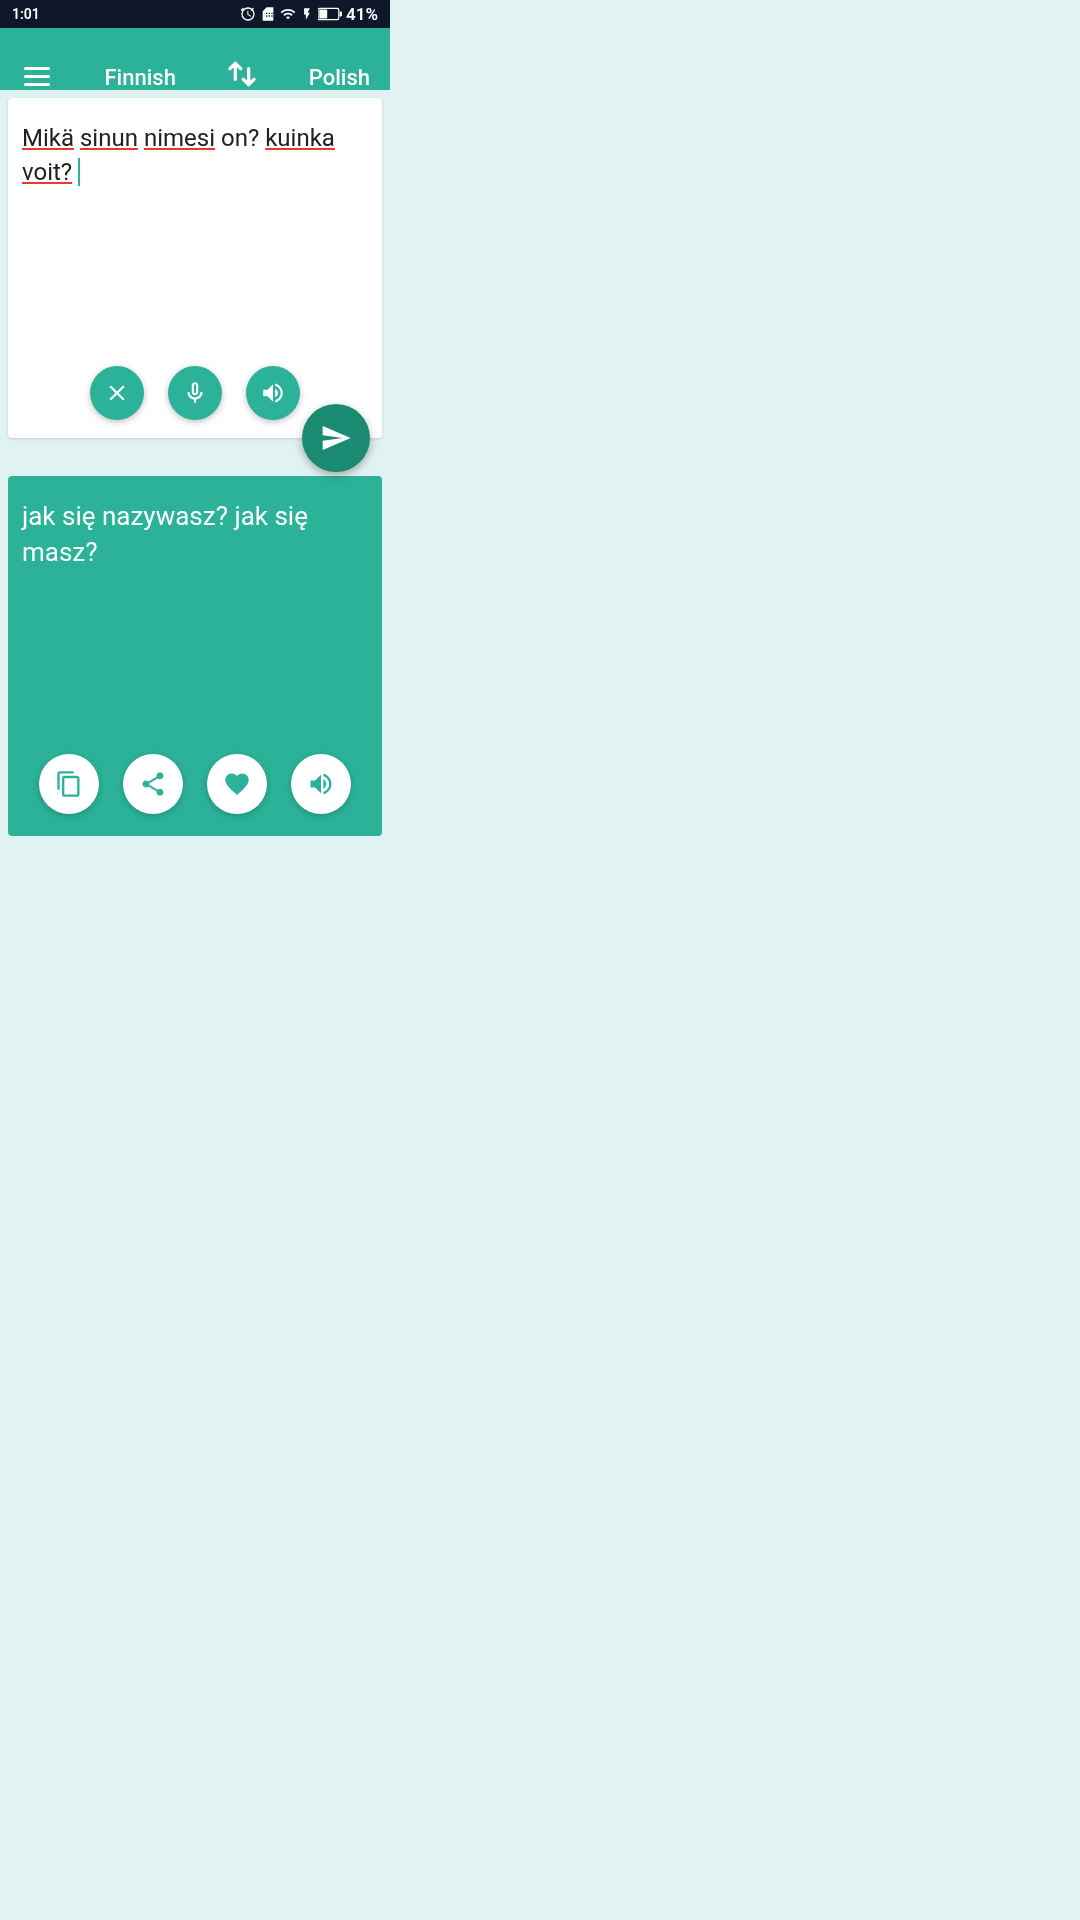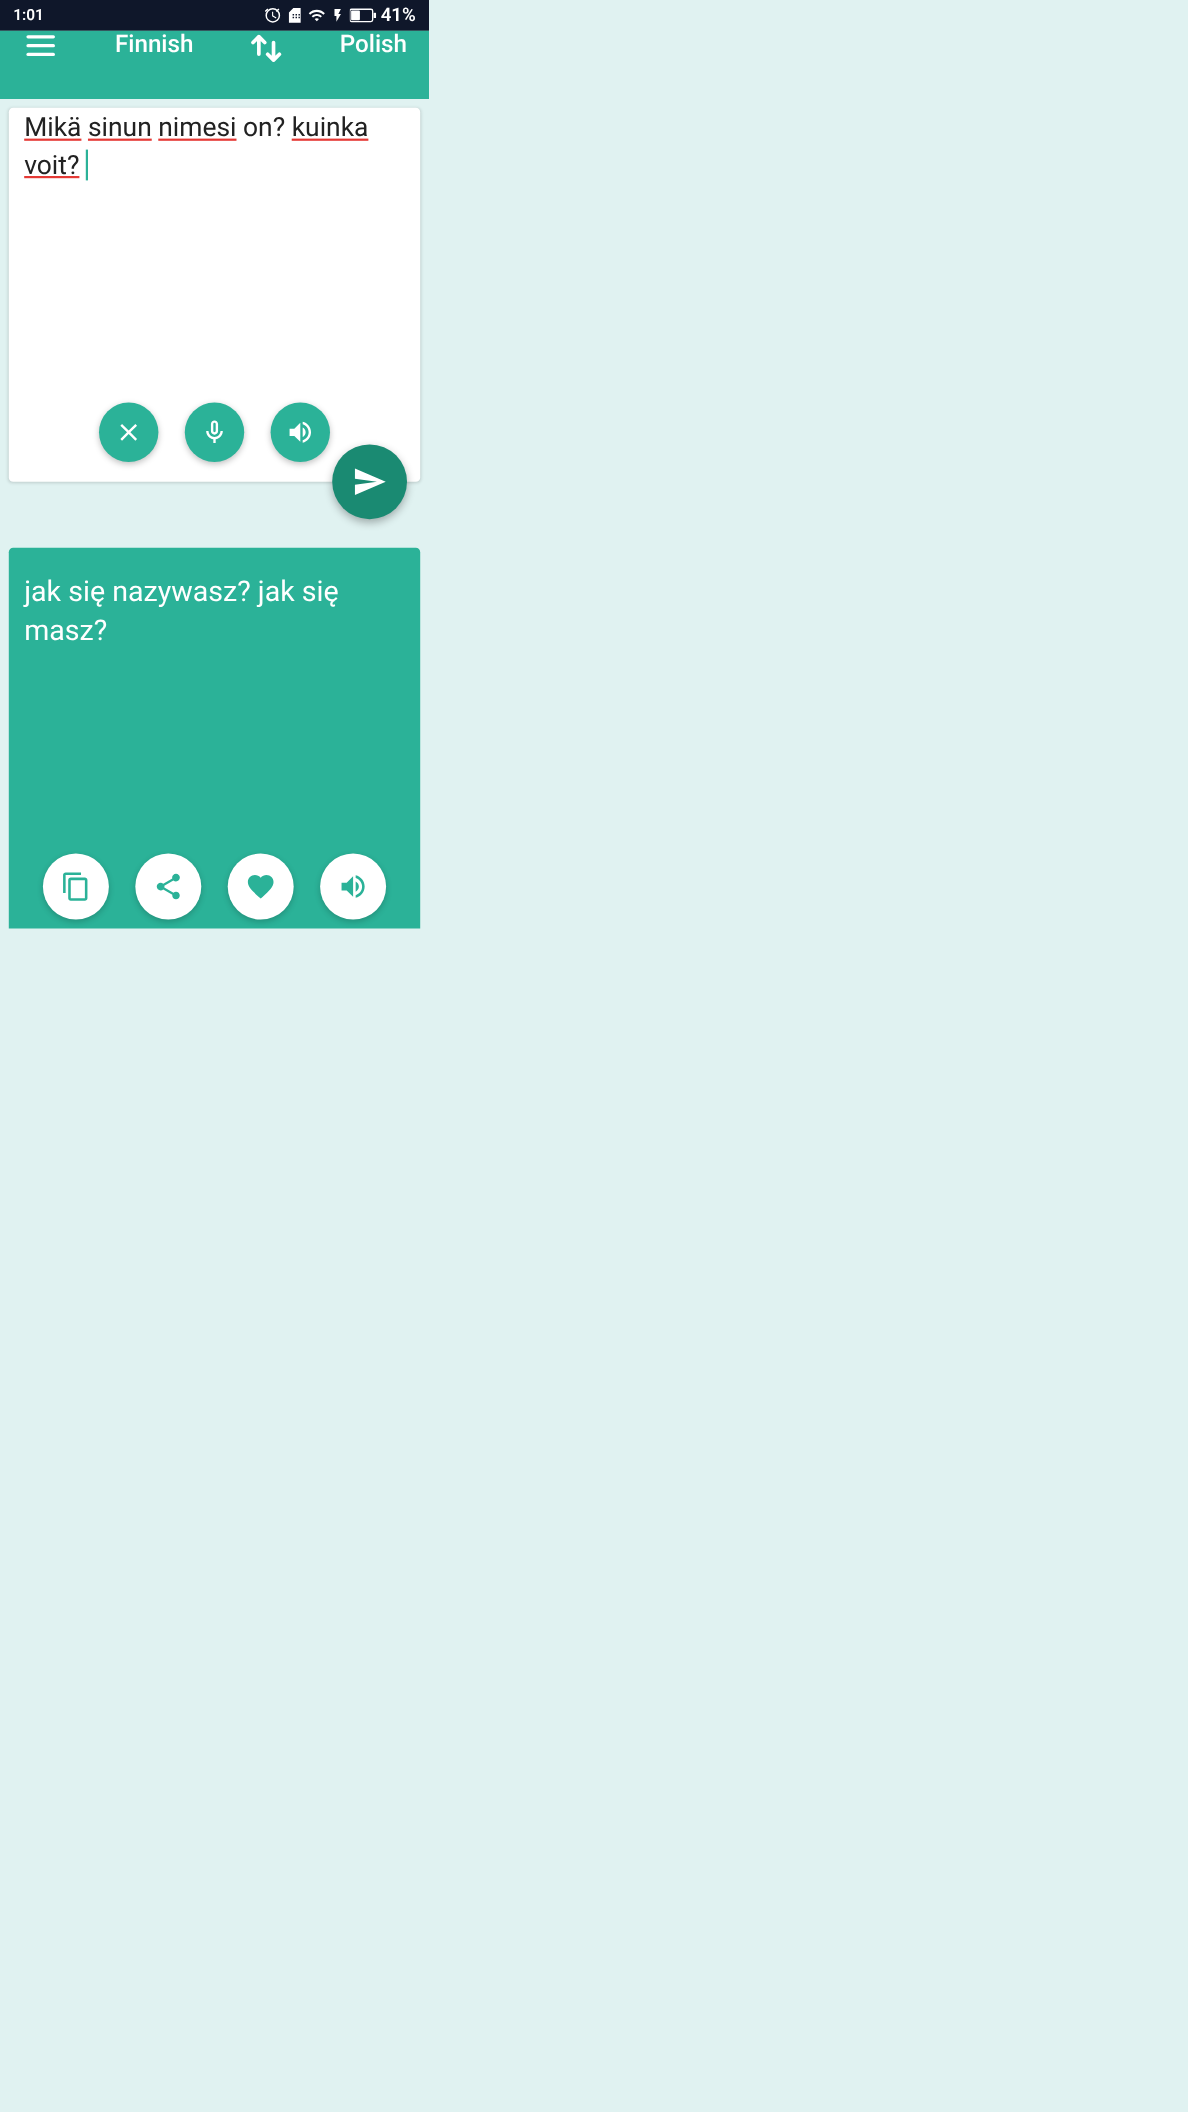--- a/index.html
+++ b/index.html
@@ -36,21 +36,21 @@
       align-items: center;
       gap: 4px;
       font-size: 17px;
     }
 
     
     .toolbar {
       background: #2bb298;
       height: 62px;
       display: flex;
-      align-items: flex-start;
+      align-items: flex-end;
       justify-content: space-between;
       padding: 0 20px;
     }
 
     .toolbar-menu {
       display: flex;
       flex-direction: column;
       gap: 5px;
       cursor: pointer;
       padding: 4px;
@@ -77,21 +77,21 @@
       cursor: pointer;
       display: flex;
       align-items: center;
     }
 
     
     .input-area {
       background: white;
       margin: 8px 8px 0 8px;
       border-radius: 4px;
-      padding: 2px 14px 0 14px;
+      padding: 24px 14px 0 14px;
       position: relative;
       min-height: 340px;
       display: flex;
       flex-direction: column;
       box-shadow: 0 1px 3px rgba(0,0,0,0.15);
     }
 
     .input-text {
       font-size: 24px;
       color: #222;
@@ -312,21 +312,21 @@
 
     <div class="send-btn-wrapper">
       <button class="send-btn">
         <svg viewBox="0 0 24 24">
           <path d="M2.01 21L23 12 2.01 3 2 10l15 2-15 2z"></path>
         </svg>
       </button>
     </div>
   </div>
 
-  <div class="translation-area" style="margin-top: 60px; flex:1;">
+  <div class="translation-area" style="margin-top: 38px; flex:1;">
     <div class="translation-text">jak się nazywasz? jak się masz?</div>
 
     <div class="translation-controls">
 
       <button class="trans-btn">
         <svg viewBox="0 0 24 24">
           <path d="M16 1H4c-1.1 0-2 .9-2 2v14h2V3h12V1zm3 4H8c-1.1 0-2 .9-2 2v14c0 1.1.9 2 2 2h11c1.1 0 2-.9 2-2V7c0-1.1-.9-2-2-2zm0 16H8V7h11v14z"></path>
         </svg>
       </button>
 

